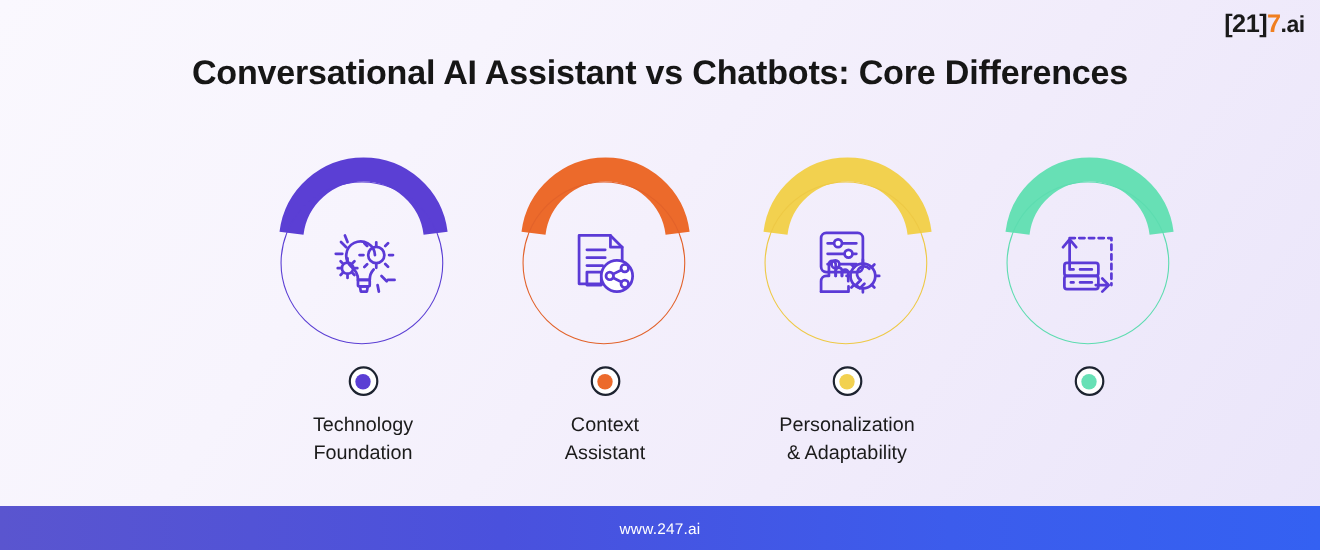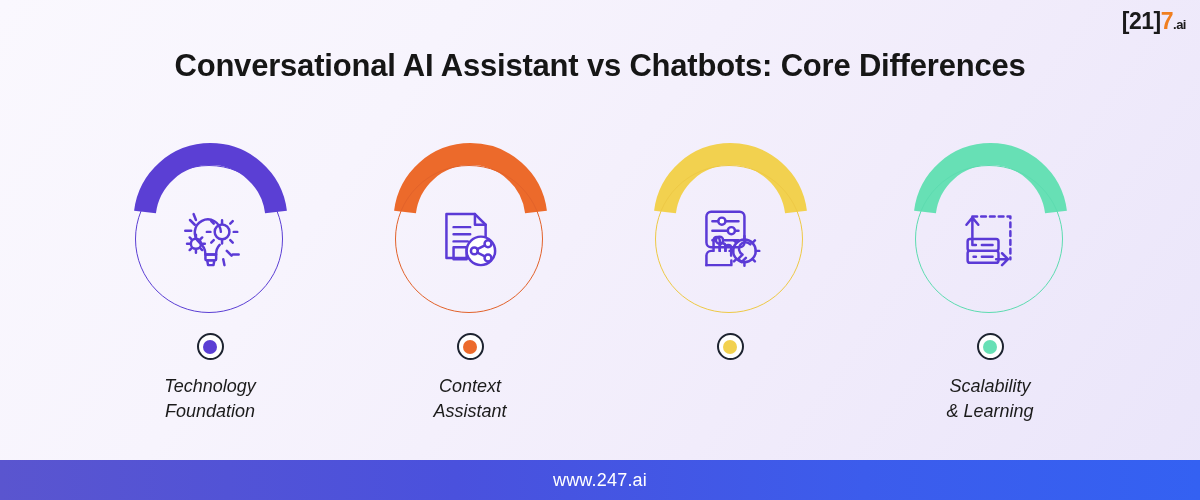--- a/index.html
+++ b/index.html
@@ -28,21 +28,21 @@
     top: 10px;
     right: 14px;
     font-size: 23px;
     font-weight: bold;
     letter-spacing: -0.5px;
     line-height: 1;
     white-space: nowrap;
   }
   .logo .lg-black { color: #1a1a1a; }
   .logo .lg-orange { color: #f07f20; }
-  .logo .lg-ai { color: #1a1a1a; font-size: 13px; }
+  .logo .lg-ai { color: #1a1a1a; font-size: 21px; }
 
   
   .title {
     position: absolute;
     top: 48px;
     left: 0;
     width: 1200px;
     text-align: center;
     font-size: 31px;
     font-weight: bold;
@@ -50,22 +50,21 @@
     letter-spacing: -0.2px;
   }
 
   
   .columns {
     position: absolute;
     top: 138px;
     left: 100px;
     width: 1000px;
     display: flex;
-    justify-content: space-between;
-    font-style: italic;
+    justify-content: flex-end;
   }
   .column {
     width: 220px;
     display: flex;
     flex-direction: column;
     align-items: center;
   }
 
   
   .circle-wrap {
@@ -143,21 +142,21 @@
     bottom: 0;
     width: 1200px;
     height: 40px;
     background: linear-gradient(90deg, #5a55cf 0%, #4a51dd 38%, #3c5cec 72%, #3461f2 100%);
     display: flex;
     align-items: center;
     justify-content: center;
   }
   .footer-text {
     color: #ffffff;
-    font-size: 18px;
+    font-size: 14px;
     letter-spacing: 0.2px;
   }
 </style>
 </head>
 <body>
 
 <div class="infographic">
 
   <div class="logo">
     <span class="lg-black">[21]</span><span class="lg-orange">7</span><span class="lg-ai">.ai</span>
@@ -242,20 +241,22 @@
             <path d="M13 54 h21 v-4"></path>
             <circle cx="45" cy="42" r="9.5"></circle>
             <path d="M45 32.5 v-3 M45 51.5 v3 M54.5 42 h3 M35.5 42 h-3 M51.7 35.3 l2.1-2.1 M38.3 48.7 l-2.1 2.1 M51.7 48.7 l2.1 2.1 M38.3 35.3 l-2.1-2.1"></path>
             <path d="M50 36.5 a5.5 5.5 0 1 0 -6.6 8.6 l-3.6 3.6 2.8 2.8 3.6-3.6"></path>
           </svg>
         </div>
       </div>
       <div class="bullet">
         <div class="bullet-dot" style="background:#f2d14f"></div>
       </div>
+      <div class="label">Personalization
+&amp; Adaptability</div>
     </div>
 
     <div class="column">
       <div class="circle-wrap">
         <svg class="arc-svg" viewBox="0 0 175 175">
           <path d="M 22 74 A 66 66 0 0 1 153 74" fill="none" stroke="#67e0b5" stroke-width="22" stroke-linecap="butt"></path>
         </svg>
         <div class="ring" style="color:#5ddcb0"></div>
         <div class="icon-holder">
           <svg viewBox="0 0 64 64" fill="none" stroke="#5b3ad6" stroke-width="2.1" stroke-linecap="round" stroke-linejoin="round">
@@ -265,22 +266,20 @@
             <rect x="14" y="32" width="26" height="10" rx="2"></rect>
             <rect x="14" y="42" width="26" height="10" rx="2"></rect>
             <path d="M19 37 h2 M19 47 h2"></path>
             <path d="M26 37 h9 M26 47 h9"></path>
           </svg>
         </div>
       </div>
       <div class="bullet">
         <div class="bullet-dot" style="background:#67e0b5"></div>
       </div>
-      <div class="label">Scalability
-&amp; Learning</div>
     </div>
 
   </div>
 
   <div class="footer">
     <span class="footer-text">www.247.ai</span>
   </div>
 
 </div>
 

